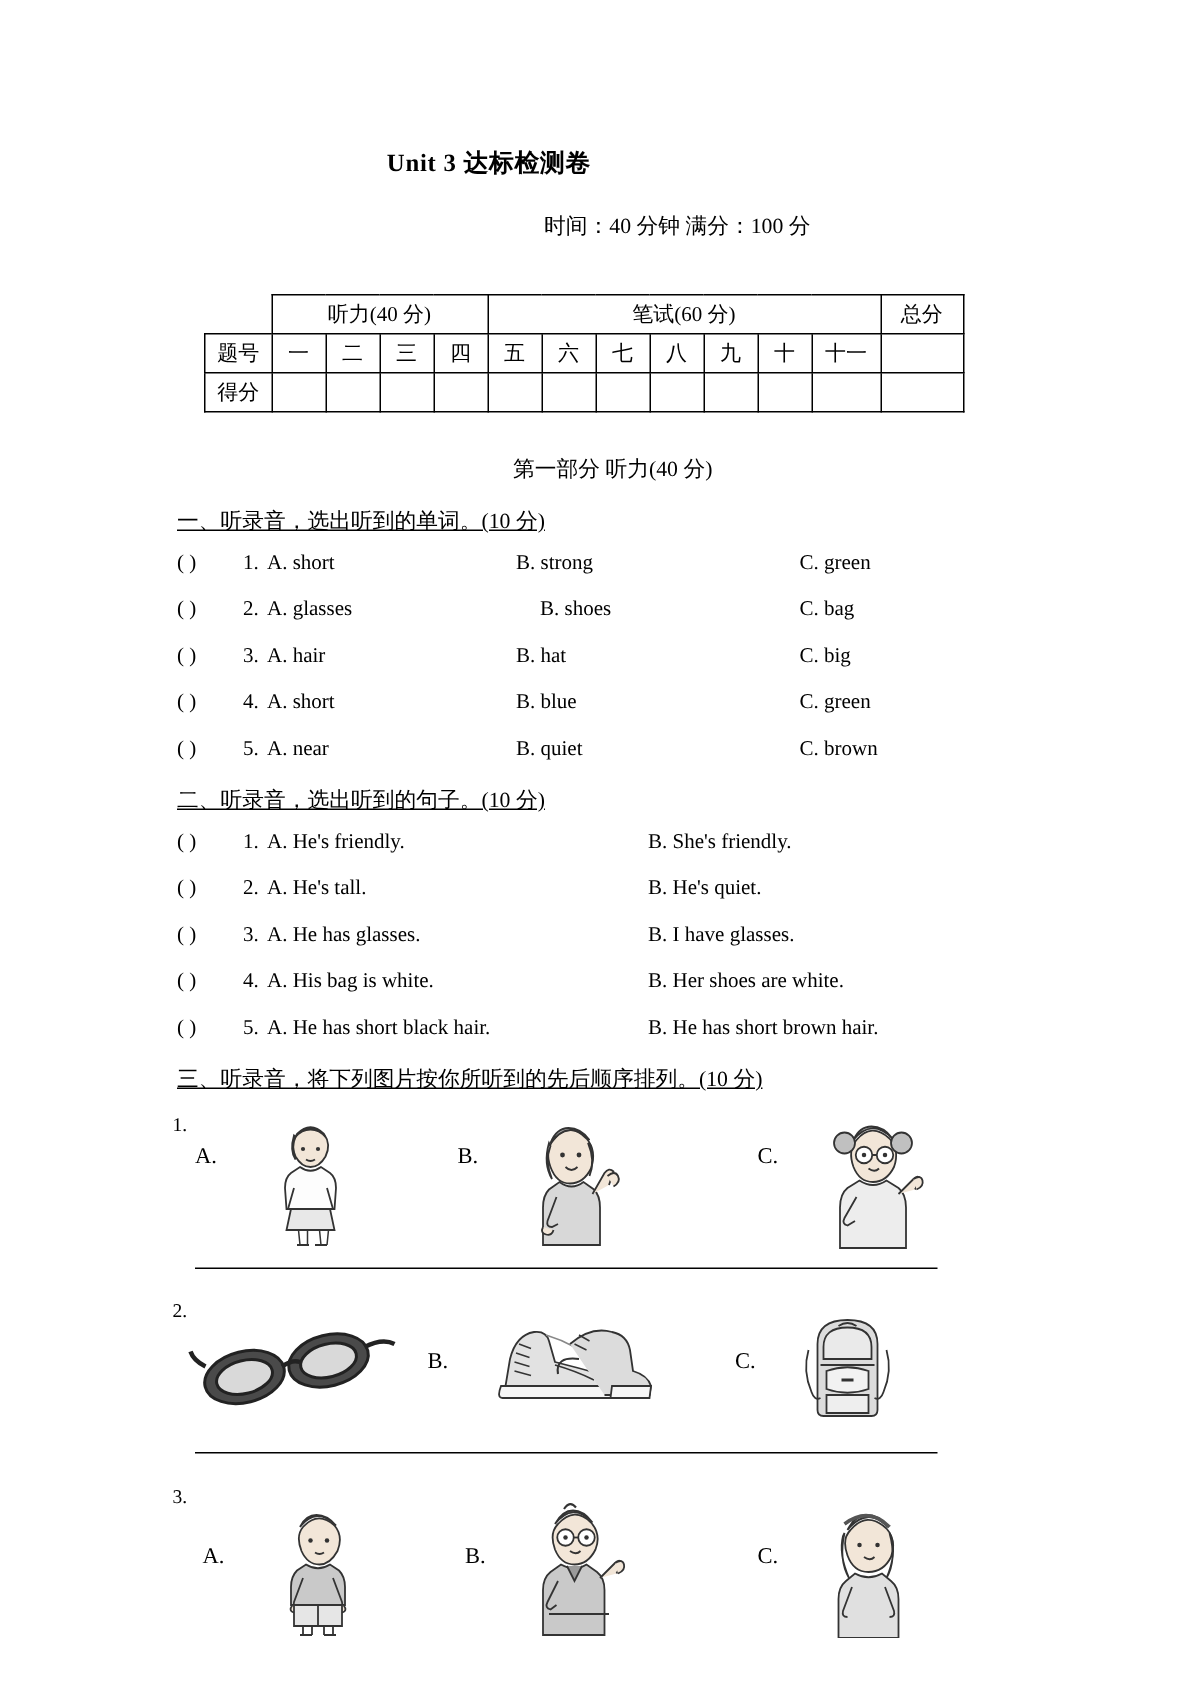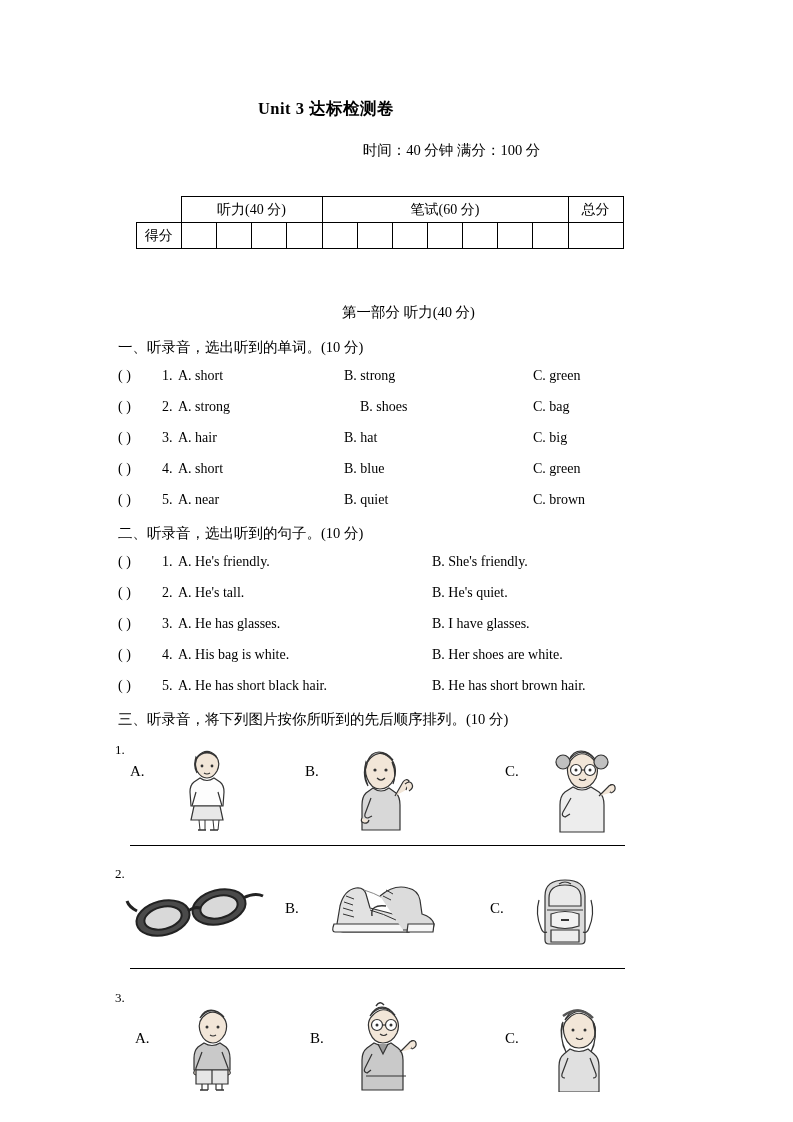--- a/index.html
+++ b/index.html
@@ -61,20 +61,21 @@
     width: 793px;
     text-align: center;
     font-size: 14.5px;
     padding-left: 24px;
     box-sizing: border-box;
   }
   .sec-head {
     position: absolute;
     left: 118px;
     font-size: 14.5px;
+    text-decoration: underline;
   }
   .qrow {
     position: absolute;
     left: 118px;
     font-size: 14px;
     width: 600px;
   }
   .qrow .paren {
     display: inline-block;
     width: 44px;
@@ -113,20 +114,35 @@
 
   <table class="score-table">
     <tbody>
         <tr>
       <td style="width:44px;border:none;"></td>
       <td colspan="4" style="width:140px;">听力(40 分)</td>
       <td colspan="7" style="width:245px;">笔试(60 分)</td>
       <td rowspan="1" style="width:54px;">总分</td>
     </tr>
     <tr>
+      <td>题号</td>
+      <td style="width:35px;">一</td>
+      <td style="width:35px;">二</td>
+      <td style="width:35px;">三</td>
+      <td style="width:35px;">四</td>
+      <td style="width:35px;">五</td>
+      <td style="width:35px;">六</td>
+      <td style="width:35px;">七</td>
+      <td style="width:35px;">八</td>
+      <td style="width:35px;">九</td>
+      <td style="width:35px;">十</td>
+      <td style="width:45px;">十一</td>
+      <td></td>
+    </tr>
+    <tr>
       <td>得分</td>
       <td></td>
       <td></td>
       <td></td>
       <td></td>
       <td></td>
       <td></td>
       <td></td>
       <td></td>
       <td></td>
@@ -142,21 +158,21 @@
   <div class="sec-head" style="top:338px;">一、听录音，选出听到的单词。(10 分)</div>
 
   <div class="qrow" style="top:368px;">
     <span class="paren">(     )</span><span class="num">1.</span>
     <span class="opt" style="left:60px;">A. short</span>
     <span class="opt" style="left:226px;">B. strong</span>
     <span class="opt" style="left:415px;">C. green</span>
   </div>
   <div class="qrow" style="top:399px;">
     <span class="paren">(     )</span><span class="num">2.</span>
-    <span class="opt" style="left:60px;">A. strong</span>
+    <span class="opt" style="left:60px;">A. glasses</span>
     <span class="opt" style="left:226px;margin-left:16px;">B. shoes</span>
     <span class="opt" style="left:415px;">C. bag</span>
   </div>
   <div class="qrow" style="top:430px;">
     <span class="paren">(     )</span><span class="num">3.</span>
     <span class="opt" style="left:60px;">A. hair</span>
     <span class="opt" style="left:226px;">B. hat</span>
     <span class="opt" style="left:415px;">C. big</span>
   </div>
   <div class="qrow" style="top:461px;">

